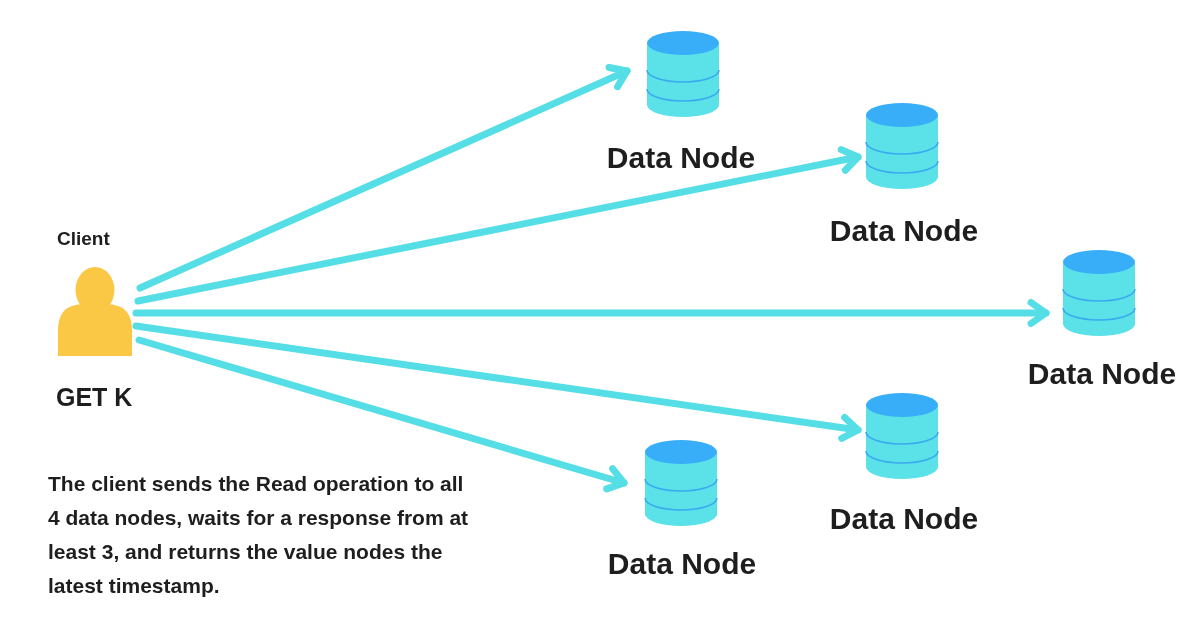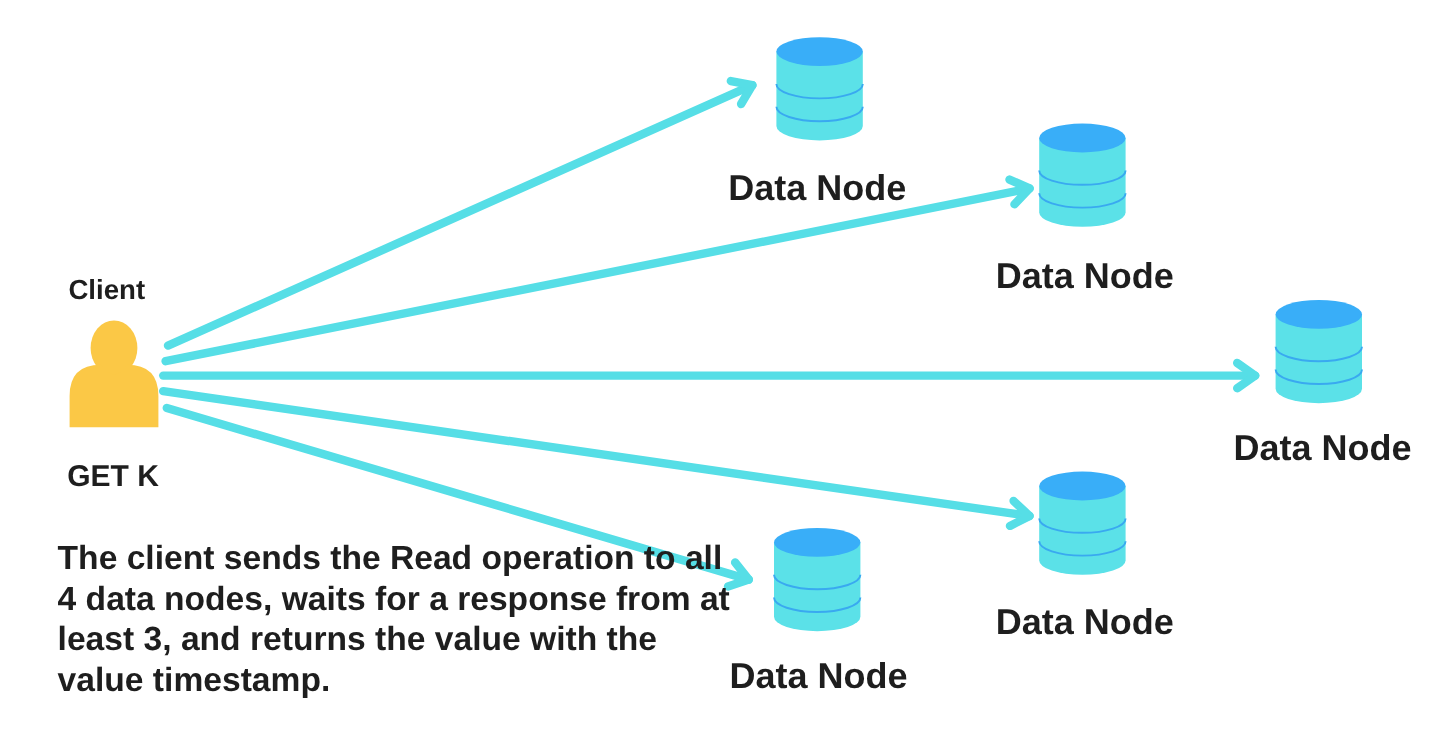--- a/index.html
+++ b/index.html
@@ -25,27 +25,27 @@
   .cyl-body{fill:var(--cylinder-body);}
   .cyl-top{fill:var(--cylinder-top);}
   .cyl-line{fill:none;stroke:var(--cylinder-line);stroke-width:1.6;}
   .person-fill{fill:var(--person);}
   .label{
     position:absolute;
     color:var(--text);
     font-weight:600;
     white-space:nowrap;
   }
-  .client-label{left:57px;top:228px;font-size:23px;}
+  .client-label{left:57px;top:228px;font-size:19px;}
   .getk-label{left:56px;top:383px;font-size:25px;}
   .node-label{font-size:30px;transform:translateX(-50%);}
   .description{
-    position:absolute;left:48px;top:448px;
+    position:absolute;left:48px;top:467px;
     color:var(--text);
-    font-size:28px;line-height:34px;font-weight:600;
+    font-size:21px;line-height:34px;font-weight:600;
   }
 </style>
 </head>
 <body>
 
 <div class="stage">
 
   <svg class="layer" viewBox="0 0 1200 628" aria-hidden="true">
     <defs>
       <marker id="ah" viewBox="-22 -15 28 30" markerWidth="28" markerHeight="30" refX="0" refY="0" orient="auto" markerUnits="userSpaceOnUse">
@@ -83,17 +83,17 @@
 
   <div class="label node-label" style="left:681px;top:141px;">Data Node</div>
   <div class="label node-label" style="left:904px;top:214px;">Data Node</div>
   <div class="label node-label" style="left:1102px;top:357px;">Data Node</div>
   <div class="label node-label" style="left:904px;top:502px;">Data Node</div>
   <div class="label node-label" style="left:682px;top:547px;">Data Node</div>
 
   <div class="description">
     <div>The client sends the Read operation to all</div>
     <div>4 data nodes, waits for a response from at</div>
-    <div>least 3, and returns the value with the</div>
-    <div>value timestamp.</div>
+    <div>least 3, and returns the value nodes the</div>
+    <div>latest timestamp.</div>
   </div>
 
 </div>
 
 </body></html>

